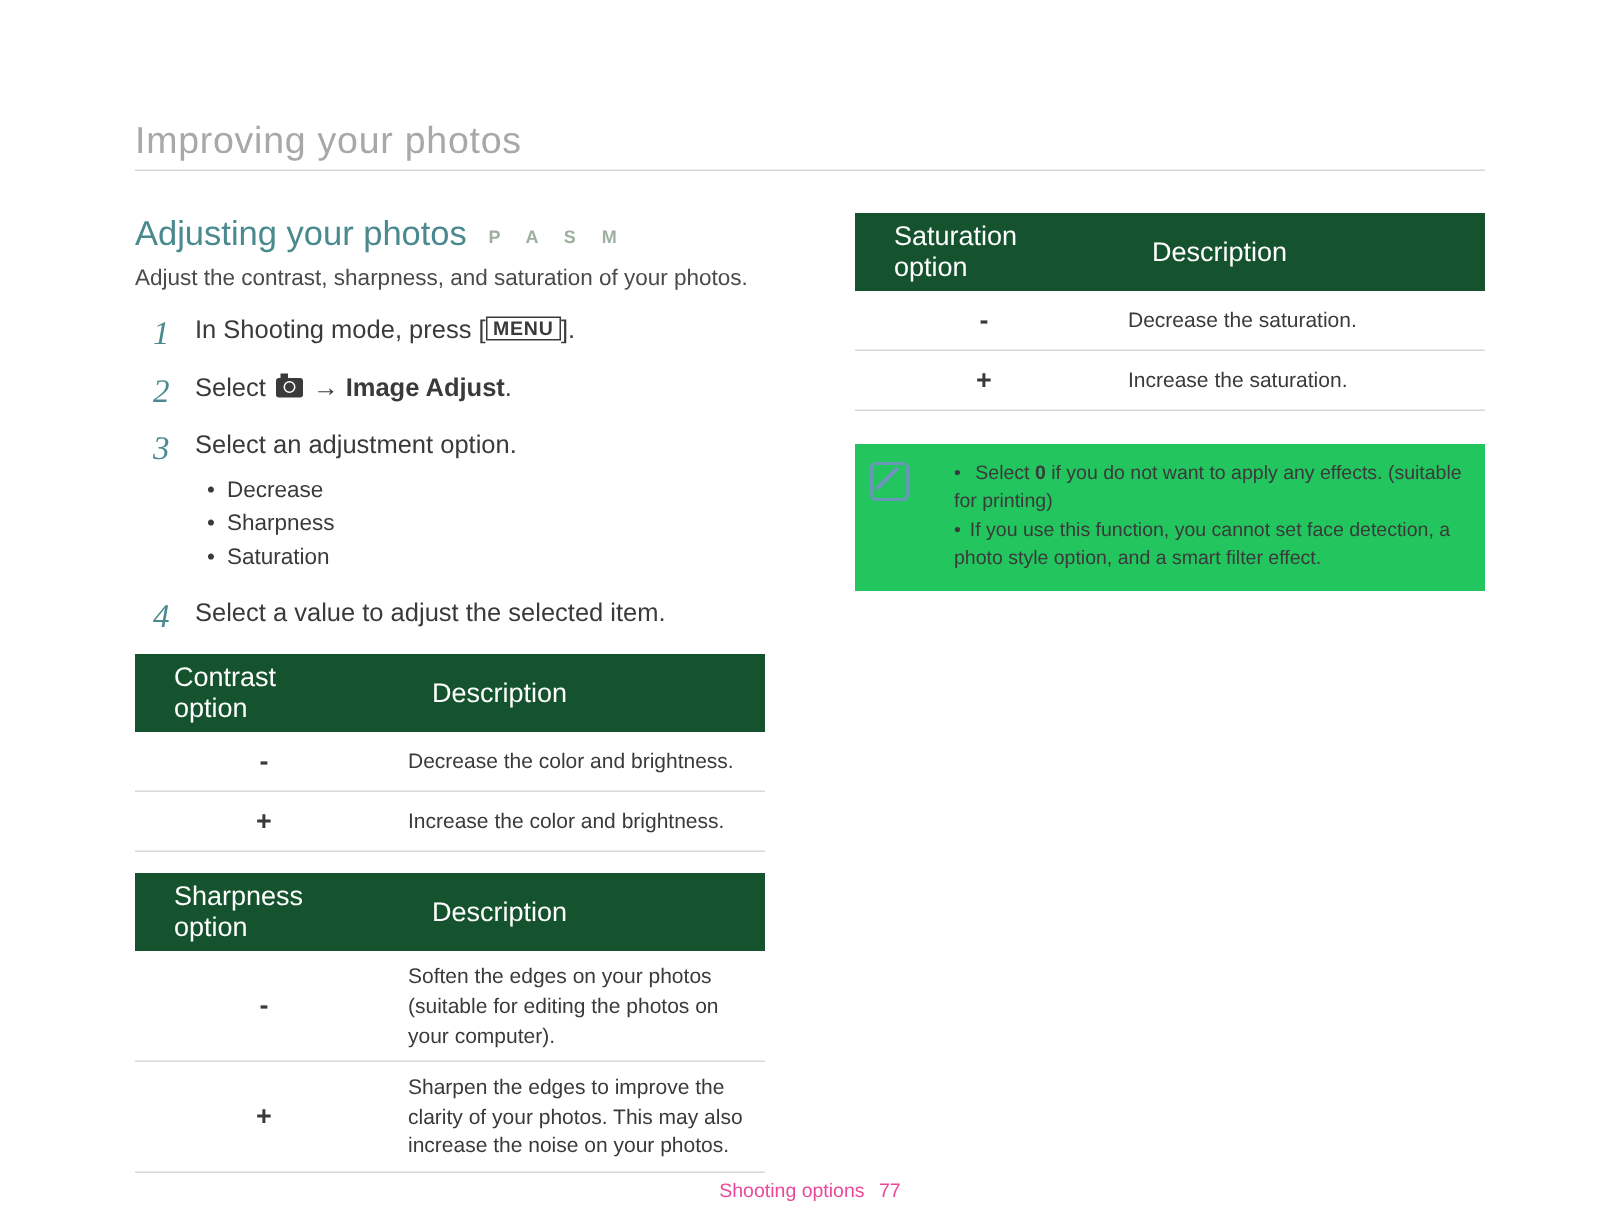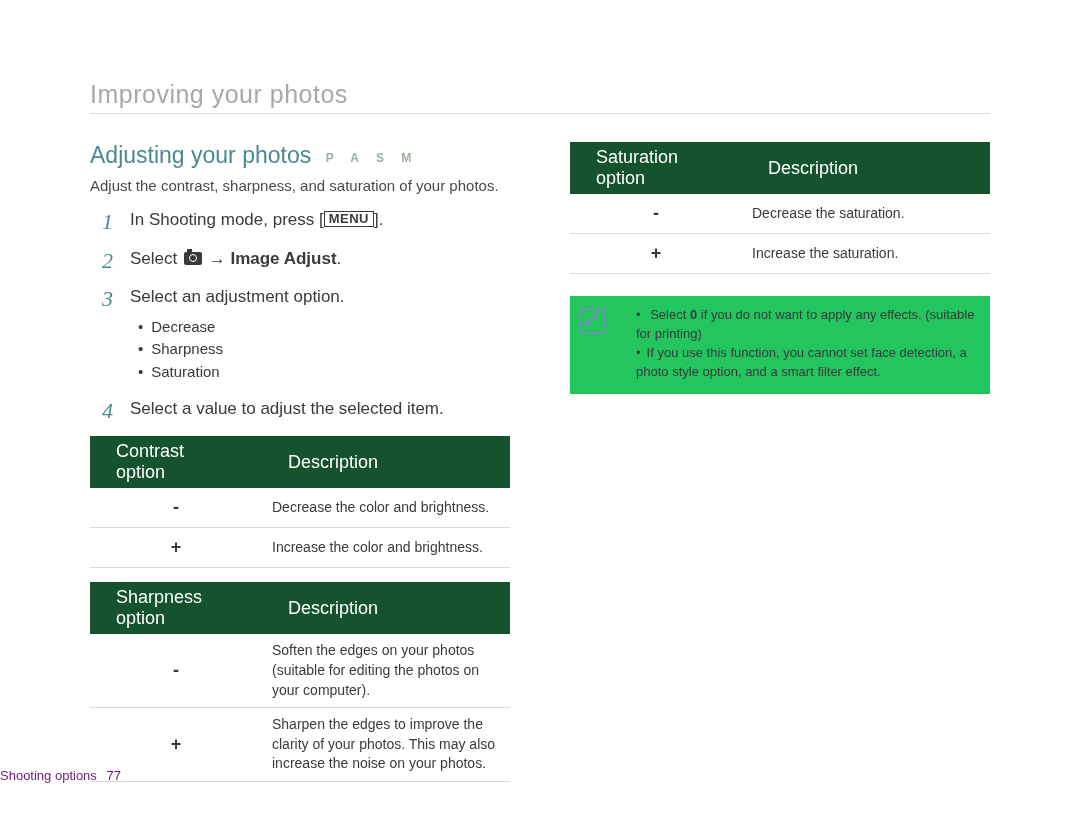--- a/index.html
+++ b/index.html
@@ -202,25 +202,26 @@
     list-style: none;
     padding: 0;
     margin: 0;
   }
   .note-box ul li::before {
     content: "•";
     margin-right: 6px;
   }
   .footer {
     position: absolute;
-    bottom: 32px;
+    bottom: 14px;
     left: 0;
     width: 100%;
+    text-align: center;
     font-size: 13px;
-    color: #701a75;
+    color: #ec4899;
   }
   .footer .pn {
     margin-left: 6px;
   }
 </style>
 </head>
 <body>
 
 <div class="page">
   <div class="breadcrumb">Improving your photos</div>

